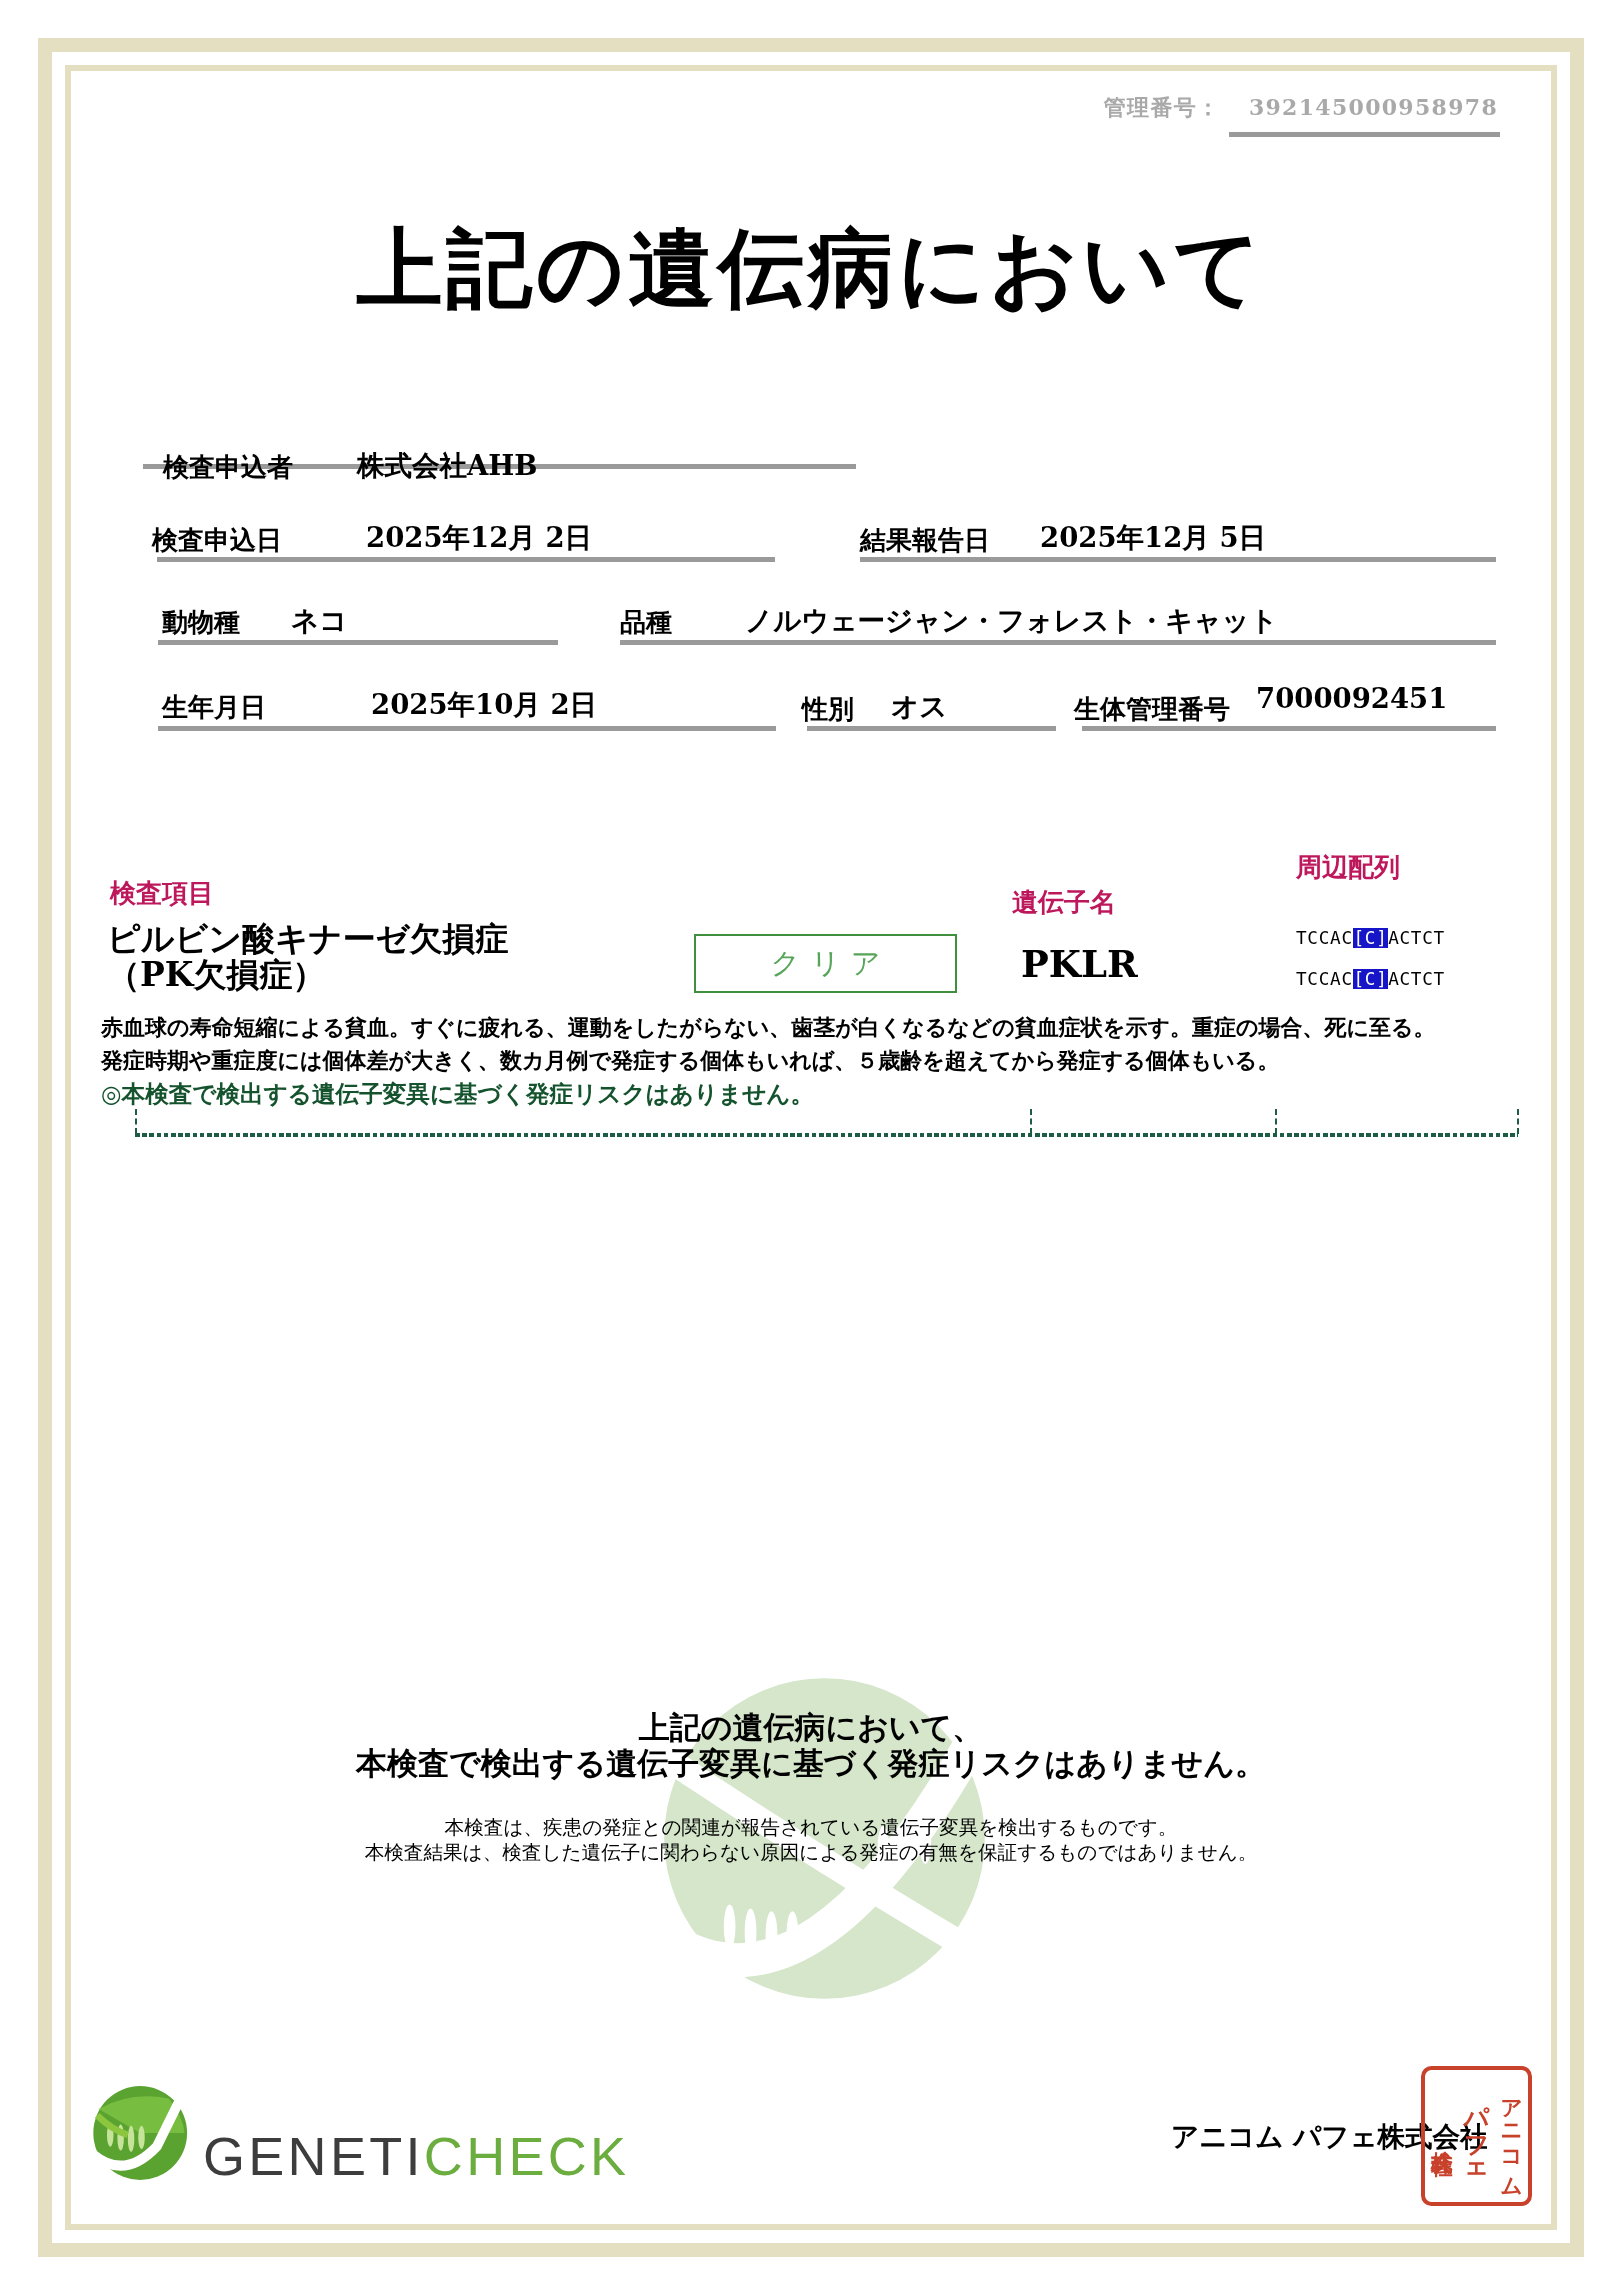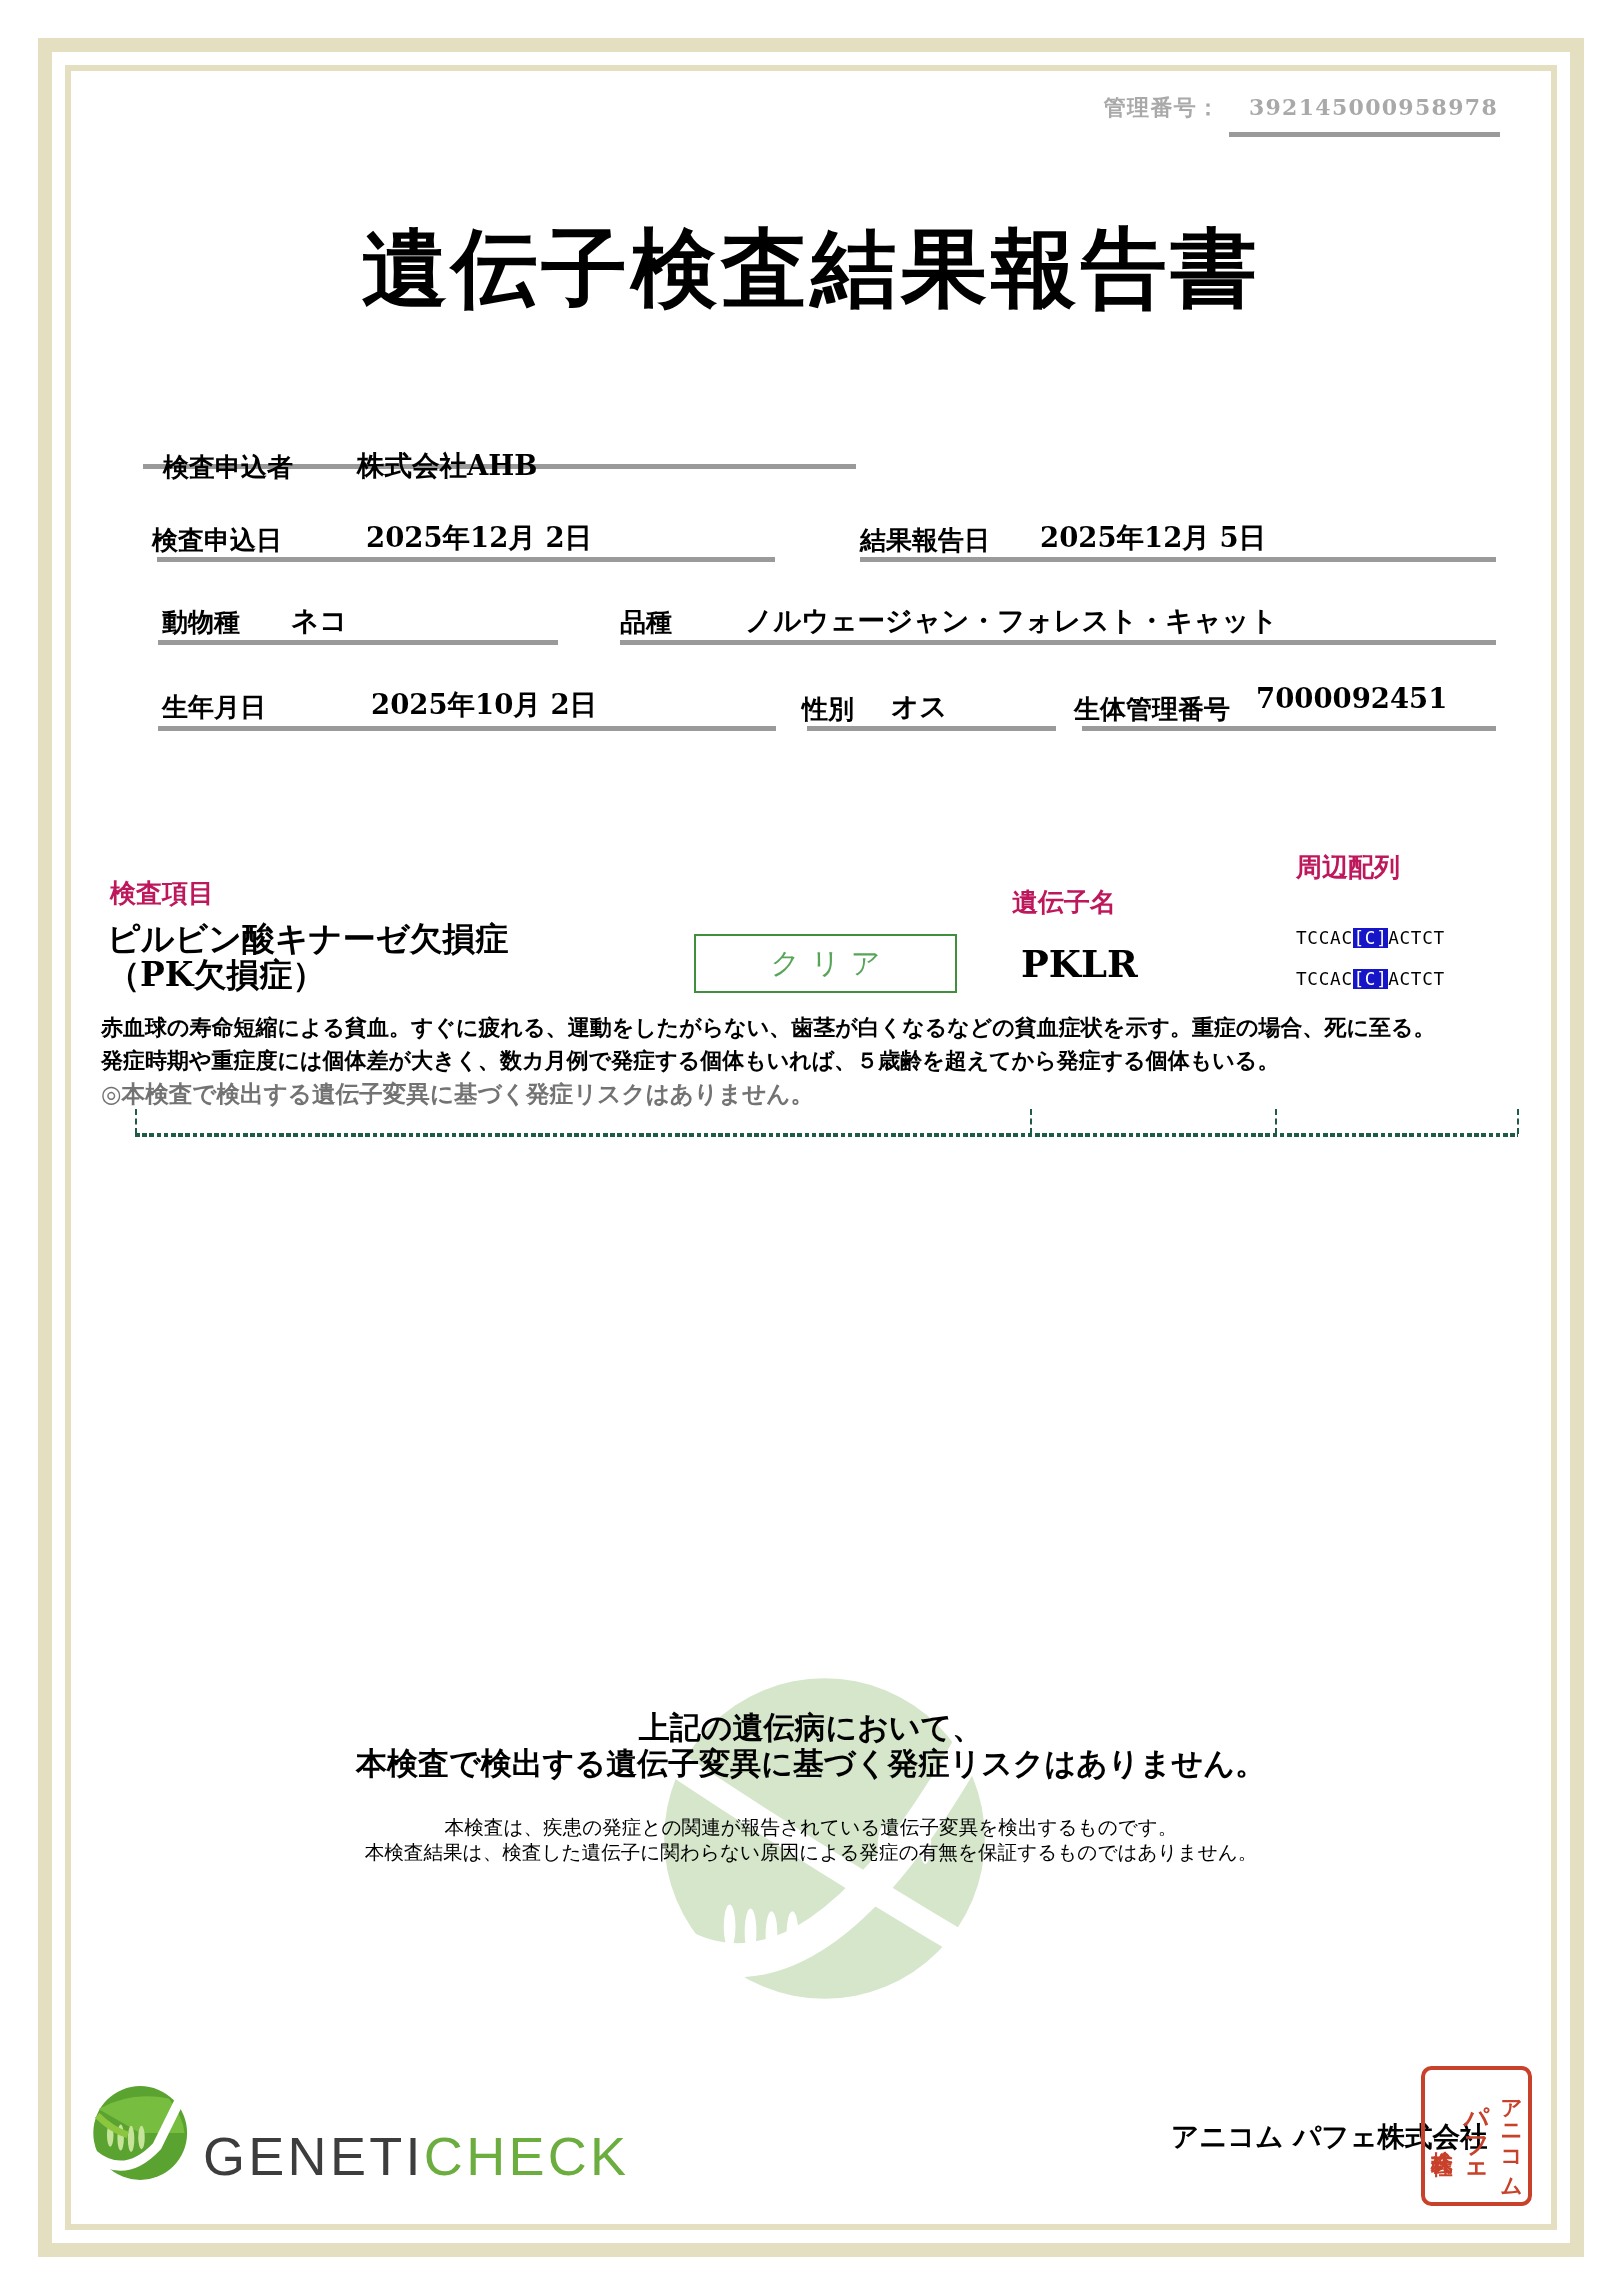--- a/index.html
+++ b/index.html
@@ -18,21 +18,21 @@
   .mgmt{color:#a9a9a9;font-size:22px;font-weight:600;letter-spacing:1.3px;}
   .title{left:0;width:1622px;text-align:center;font-size:86px;font-weight:700;letter-spacing:3.9px;}
   .itemname{font-size:33px;font-weight:600;}
   .result-box{position:absolute;left:694px;top:934px;width:259px;height:55px;
               border:2px solid #3f8f3f;display:flex;align-items:center;justify-content:center;}
   .result-box span{color:#58a55a;font-size:29px;letter-spacing:10.5px;padding-left:10.5px;}
   .gene{font-size:37px;font-weight:600;}
   .seq{font-family:"DejaVu Sans Mono","Liberation Mono",monospace;font-size:17.7px;letter-spacing:0.7px;}
   .seq .variant{background:#1616c8;color:#ffffff;padding:0 0.7px;}
   .desc{font-size:22px;font-weight:600;}
-  .risk{color:#737373;font-size:23.6px;font-weight:700;}
+  .risk{color:#14532d;font-size:23.6px;font-weight:700;}
   .dash-v{position:absolute;width:0;height:25px;border-left:2px dashed #1f5c46;}
   .dot-h{position:absolute;height:3.9px;
          background:repeating-linear-gradient(90deg,#1f5c46 0 4.6px,transparent 4.6px 7.2px);}
   .center-line{left:0;width:1622px;text-align:center;
                font-family:"DejaVu Sans","Liberation Sans",sans-serif;}
   .summary{font-size:31px;font-weight:600;}
   .disclaimer{font-size:19.6px;font-weight:500;}
   .wm{position:absolute;left:651px;top:1652px;z-index:0;}
   .fg{z-index:2;}
   .logo-text{font-family:"Liberation Sans","DejaVu Sans",sans-serif;font-size:54px;
@@ -70,21 +70,21 @@
       <ellipse cx="419" cy="290" rx="9" ry="34"></ellipse>
     </g>
   </svg>
 
   <div class="abs mgmt fg" style="right:124px;top:93px;">
     <span>管理番号：</span>
     <span style="margin-left:19.6px;">392145000958978</span>
   </div>
   <div class="underline" style="left:1229px;top:132px;width:271px;"></div>
 
-  <div class="abs title fg" style="top:211px;">遺伝子検査結果報告書</div>
+  <div class="abs title fg" style="top:211px;">上記の遺伝病において</div>
 
   <span class="abs label fg" style="left:163px;top:450px;">検査申込者</span>
   <span class="abs value fg" style="left:357px;top:448px;">株式会社AHB</span>
   <div class="underline" style="left:143px;top:464px;width:713px;"></div>
 
   <span class="abs label fg" style="left:152px;top:523px;">検査申込日</span>
   <span class="abs value fg" style="left:366px;top:520px;">2025年12月 2日</span>
   <div class="underline" style="left:157px;top:557px;width:618px;"></div>
   <span class="abs label fg" style="left:860px;top:523px;">結果報告日</span>
   <span class="abs value fg" style="left:1040px;top:520px;">2025年12月 5日</span>

